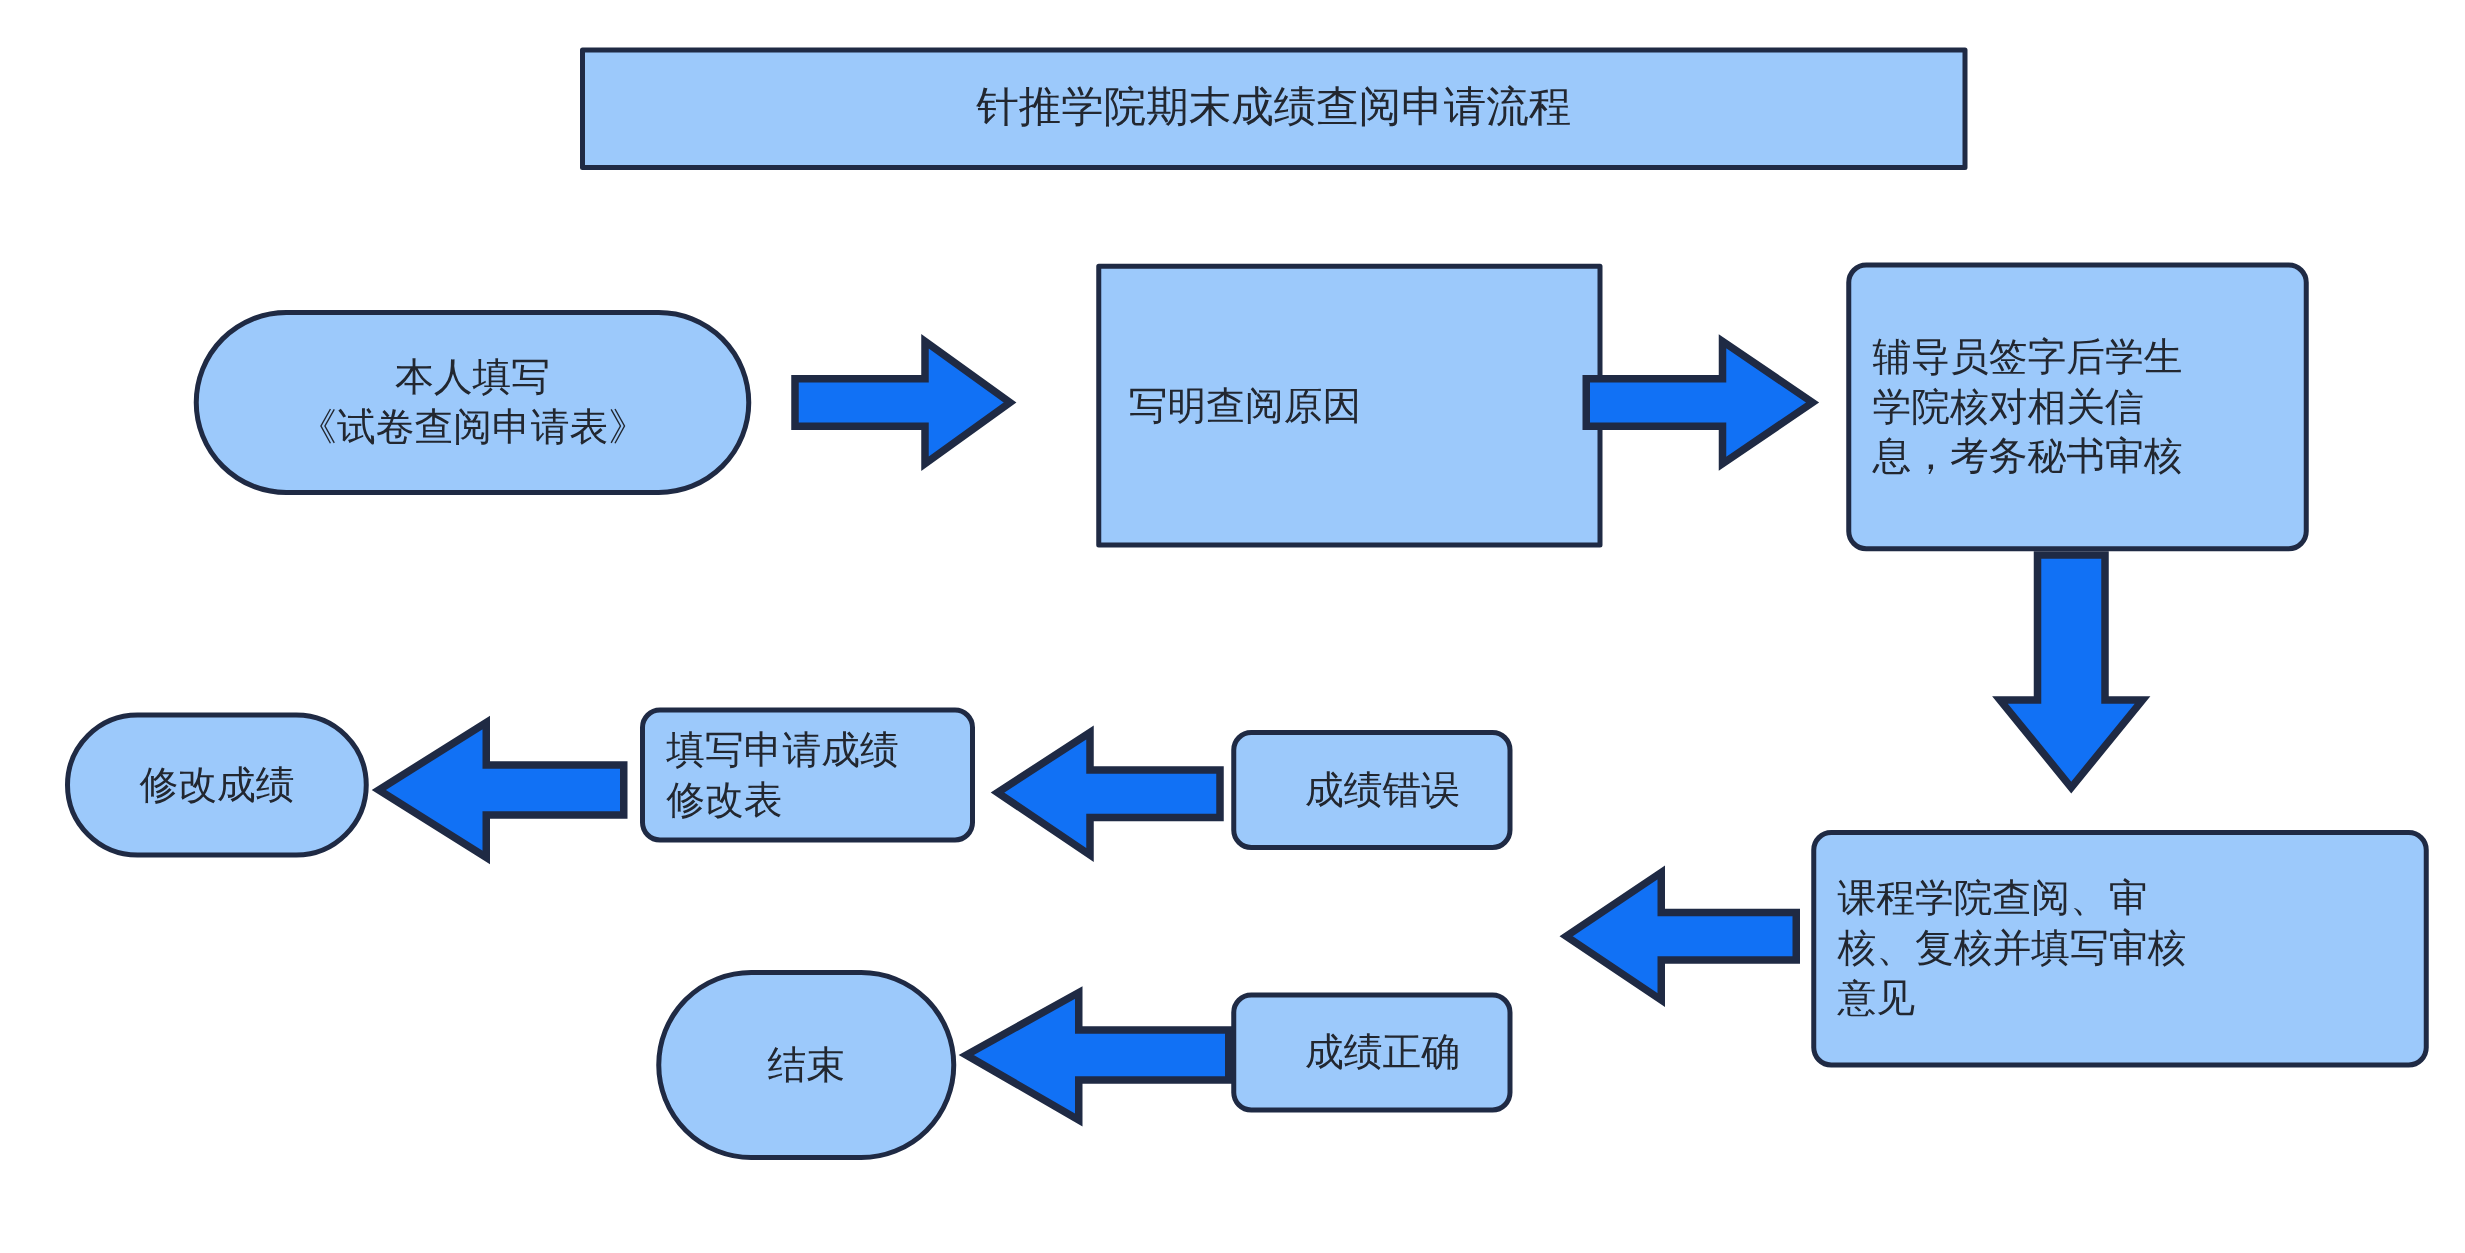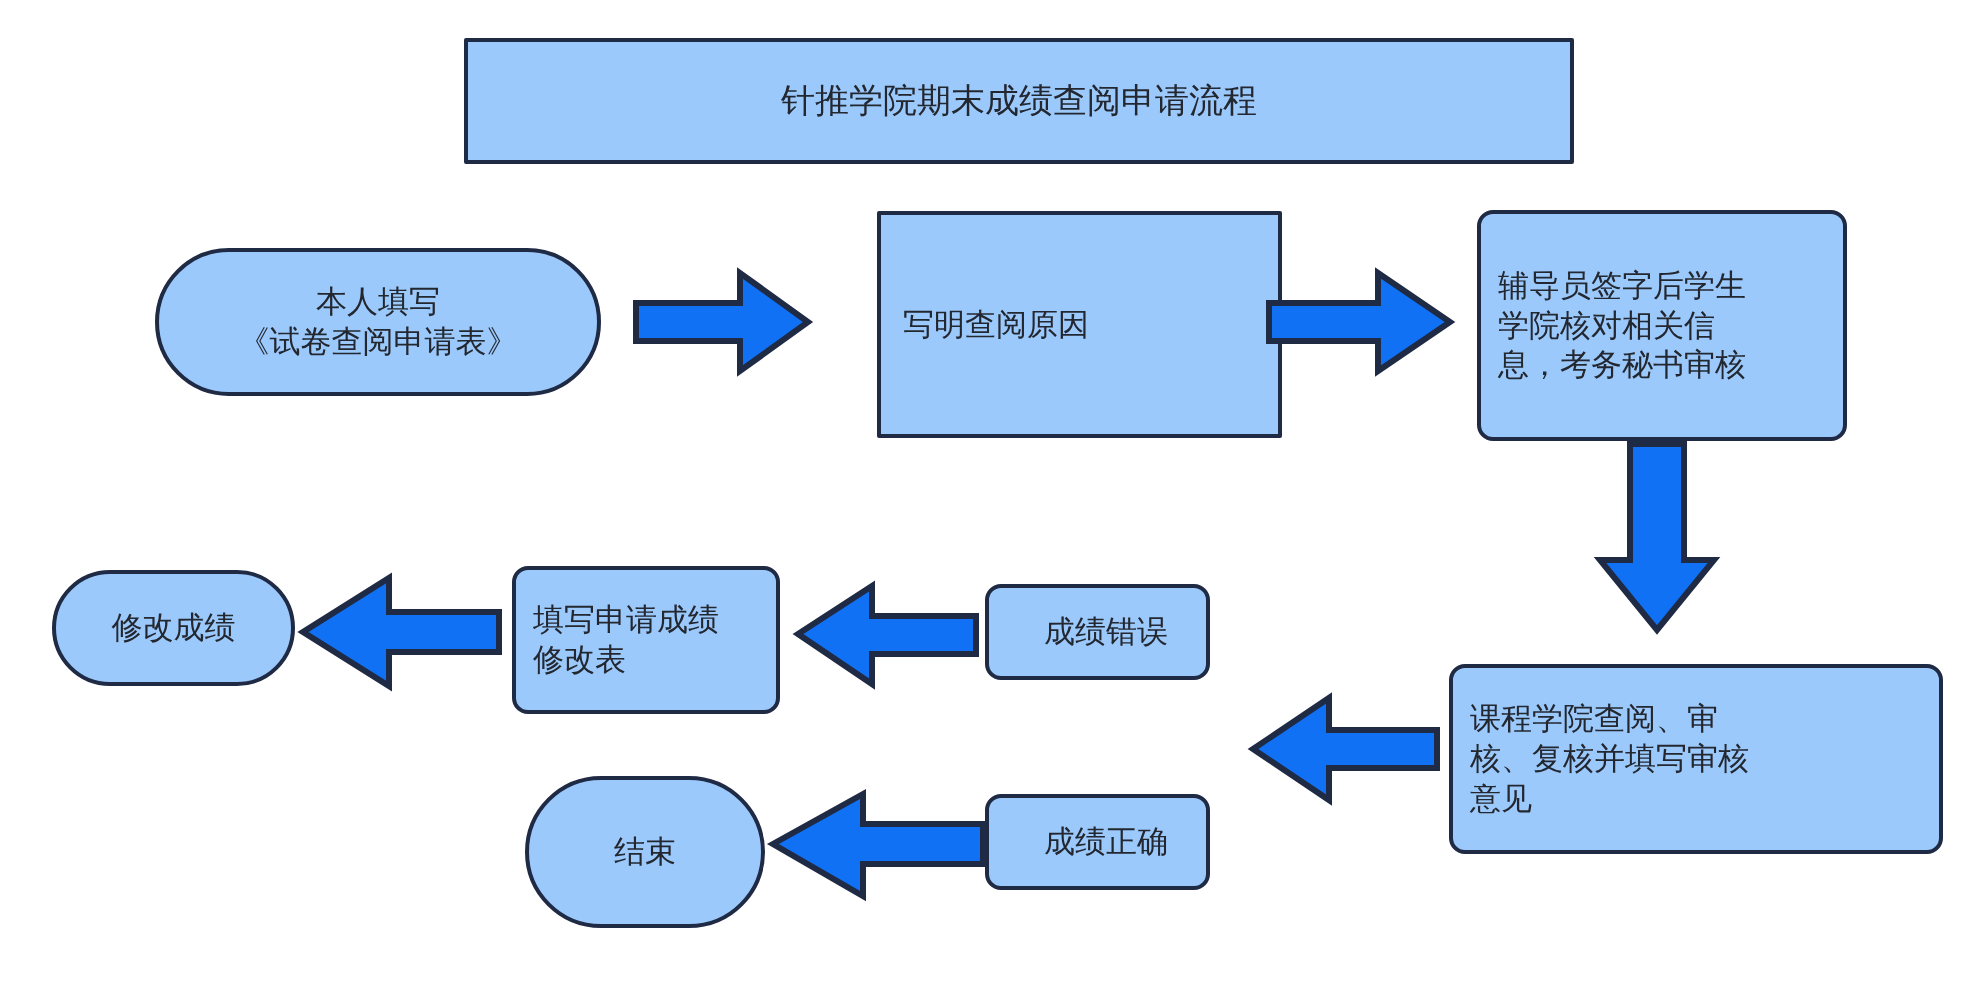--- a/index.html
+++ b/index.html
@@ -45,21 +45,21 @@
   .arrow {
     position: absolute;
   }
   .arrow svg { display: block; overflow: visible; }
 </style>
 </head>
 <body>
 
 <div id="canvas">
 
-  <div class="node rect center" style="left:464px; top:38px; width:1110px; height:126px; font-size:34px;">
+  <div class="node rect center" style="left:464px; top:38px; width:1110px; height:98px; font-size:34px;">
     <span>针推学院期末成绩查阅申请流程</span>
   </div>
 
   <div class="node stadium center" style="left:155px; top:248px; width:446px; height:148px;">
     <span>本人填写
 《试卷查阅申请表》</span>
   </div>
 
   <div class="arrow" style="left:632px; top:265px;">
     <svg width="180" height="115" viewBox="0 0 180 115">
@@ -104,21 +104,21 @@
   <div class="node round center" style="left:985px; top:584px; width:225px; height:96px;">
     <span>成绩错误</span>
   </div>
 
   <div class="arrow" style="left:790px; top:580px;">
     <svg width="190" height="110" viewBox="0 0 190 110">
       <polygon points="186,36 82,36 82,6 8,54 82,104 82,74 186,74" fill="#1171F5" stroke="#1F2A44" stroke-width="6" stroke-linejoin="miter"></polygon>
     </svg>
   </div>
 
-  <div class="node round leftalign" style="left:512px; top:566px; width:268px; height:148px;">
+  <div class="node round leftalign" style="left:512px; top:566px; width:268px; height:108px;">
     <span>填写申请成绩
 修改表</span>
   </div>
 
   <div class="arrow" style="left:295px; top:572px;">
     <svg width="208" height="120" viewBox="0 0 208 120">
       <polygon points="204,40 94,40 94,6 8,60 94,114 94,80 204,80" fill="#1171F5" stroke="#1F2A44" stroke-width="6" stroke-linejoin="miter"></polygon>
     </svg>
   </div>
 

